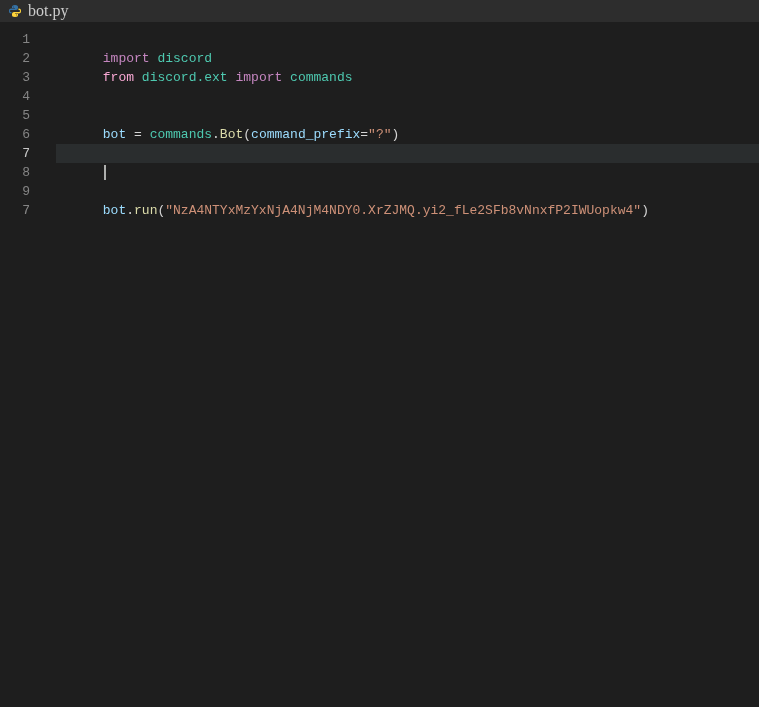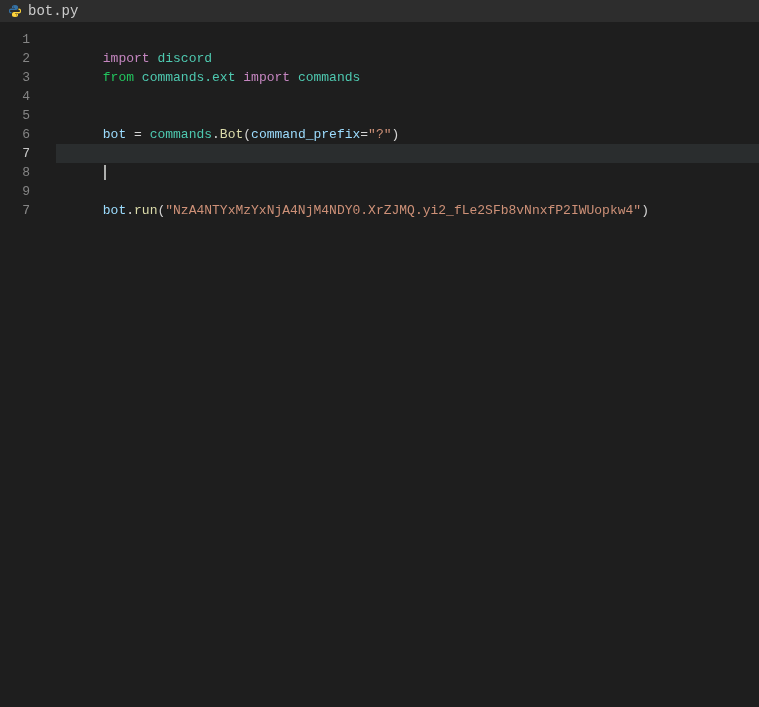--- a/index.html
+++ b/index.html
@@ -33,22 +33,22 @@
       justify-content: center;
     }
 
     .title-bar-icon svg {
       width: 14px;
       height: 14px;
     }
 
     .title-bar-text {
       color: #cccccc;
-      font-size: 14px;
-      font-family: Liberation Mono, monospace;
+      font-size: 16px;
+      font-family: Liberation Serif, serif;
     }
 
     .editor-container {
       display: flex;
       height: calc(707px - 22px);
       background-color: #1e1e1e;
     }
 
     .line-numbers {
       width: 40px;
@@ -76,21 +76,21 @@
       white-space: pre;
       position: relative;
     }
 
     .code-line.cursor-line {
       background-color: #2a2d2e;
     }
 
     
     .kw-import { color: #c586c0; }
-    .kw-from { color: #22c55e; }
+    .kw-from { color: #f9a8d4; }
     .module { color: #4ec9b0; }
     .builtin { color: #dcdcaa; }
     .var { color: #9cdcfe; }
     .string { color: #ce9178; }
     .param { color: #9cdcfe; }
     .plain { color: #d4d4d4; }
 
     .cursor {
       display: inline-block;
       width: 2px;
@@ -142,21 +142,21 @@
     <span class="line-number-item">7</span>
   </div>
 
   <div class="code-area">
 
     <div class="code-line">
       <span class="kw-import">import</span><span class="plain"> </span><span class="module">discord</span>
     </div>
 
     <div class="code-line">
-      <span class="kw-from">from</span><span class="plain"> </span><span class="module">commands.ext</span><span class="plain"> </span><span class="kw-import">import</span><span class="plain"> </span><span class="module">commands</span>
+      <span class="kw-from">from</span><span class="plain"> </span><span class="module">discord.ext</span><span class="plain"> </span><span class="kw-import">import</span><span class="plain"> </span><span class="module">commands</span>
     </div>
 
     <div class="code-line">&nbsp;</div>
 
     <div class="code-line">&nbsp;</div>
 
     <div class="code-line">
       <span class="var">bot</span><span class="plain"> = </span><span class="module">commands</span><span class="plain">.</span><span class="builtin">Bot</span><span class="plain">(</span><span class="param">command_prefix</span><span class="plain">=</span><span class="string">"?"</span><span class="plain">)</span>
     </div>
 

